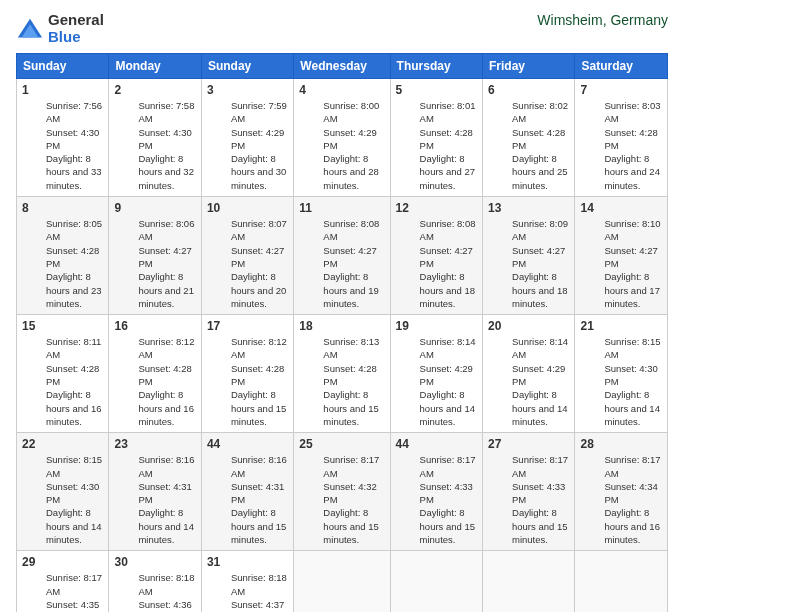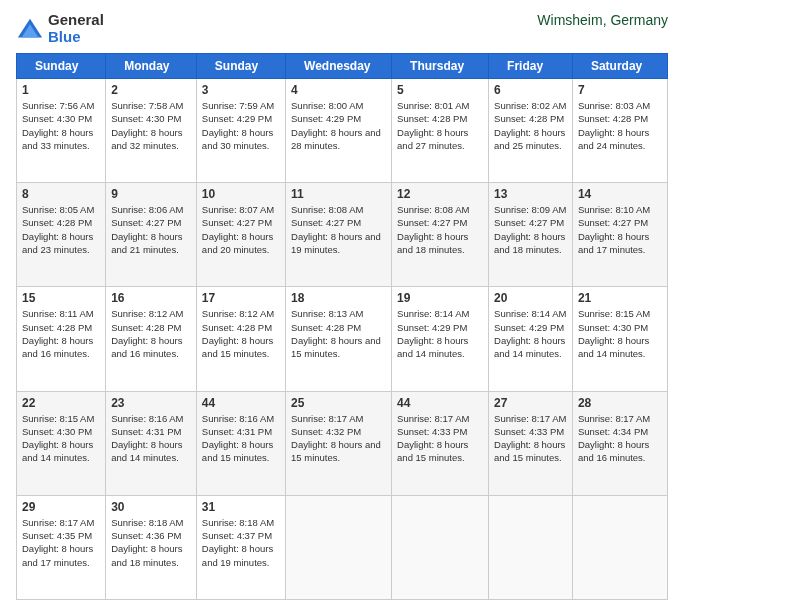--- a/index.html
+++ b/index.html
@@ -63,21 +63,21 @@
       width: 100%;
       border-collapse: collapse;
       flex: 1;
       font-size: 10px;
     }
     .calendar-table thead tr th {
       background-color: #2a6fd4;
       color: #fff;
       font-size: 12px;
       font-weight: bold;
-      padding: 5px 18px;
+      padding: 5px 6px;
       text-align: left;
       border: 1px solid #1a5fc4;
     }
     .calendar-table tbody tr td {
       border: 1px solid #ccc;
       vertical-align: top;
       padding: 4px 5px;
       color: #333;
       background: #fff;
       width: 113px;
@@ -91,20 +91,21 @@
     .day-num {
       font-size: 12px;
       font-weight: bold;
       display: block;
       margin-bottom: 2px;
     }
     .day-info {
       font-size: 9.5px;
       line-height: 1.4;
       color: #333;
+      margin-left: 24px;
     }
     .empty-cell {
       background: #f9f9f9 !important;
     }
   </style>
 </head>
 <body>
 <div class="page">
   <div class="header">
     <div class="logo">

